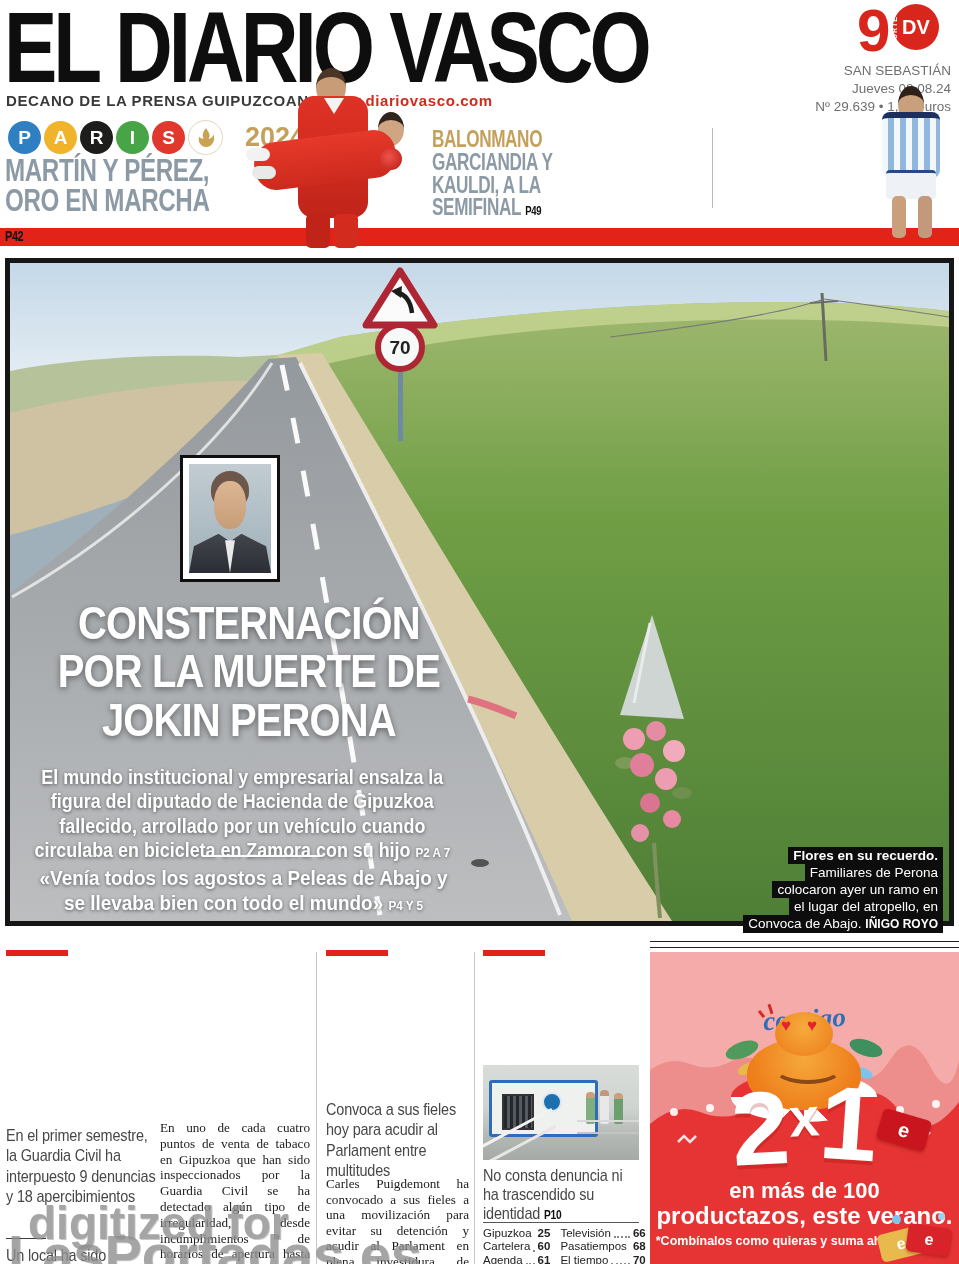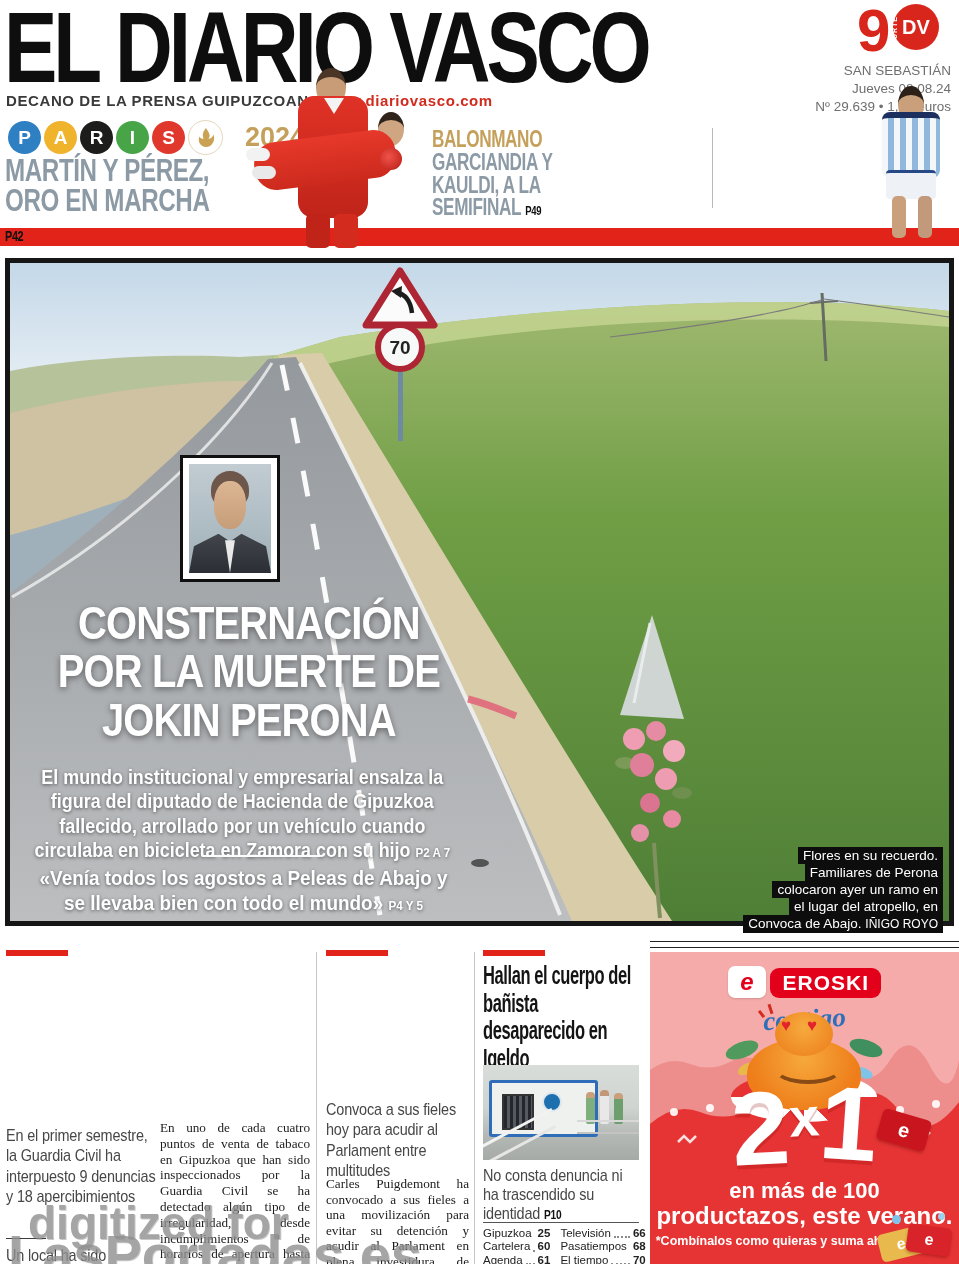--- a/index.html
+++ b/index.html
@@ -24,21 +24,21 @@
 
   
   .photo-frame{border:5px solid #161616;box-sizing:border-box;background:#9fb0ba}
   .big-headline{color:#fff;font-weight:800;text-align:center;line-height:1.03;letter-spacing:-1px;
                 text-shadow:0 2px 7px rgba(0,0,0,.45)}
   .deck{color:#fff;font-weight:600;text-align:center;text-shadow:0 1px 4px rgba(0,0,0,.55)}
   .quotetxt{color:#fff;font-weight:700;text-align:center;text-shadow:0 1px 4px rgba(0,0,0,.55)}
   .wdiv{height:2px;background:#fff;opacity:.95}
   .cap-line{text-align:right;line-height:16px}
   .cap-line>span{background:#0d0d0d;color:#fff;font-size:13.5px;padding:1px 5px;display:inline-block;line-height:15px}
-  .capb{font-weight:400}
+  .capb{font-weight:700}
 
   
   .redbar{background:#e2231a;height:6px;width:62px}
   .col-h{font-weight:800;color:#141414;letter-spacing:-.6px;line-height:1.06}
   .subhead{color:#474747;letter-spacing:-.2px;line-height:1.2;font-weight:400}
   .serif{font-family:"Liberation Serif",serif;color:#1c1c1c;text-align:justify}
   .vdiv{width:1px;background:#c6c6c6}
   .hline{height:1px;background:#3d3d3d}
   .idx-row{display:flex;align-items:flex-end;font-size:11.5px;color:#222;line-height:13.4px}
   .idx-dots{flex:1;border-bottom:2px dotted #8a8a8a;margin:0 3px 2px}
@@ -248,23 +248,20 @@
   <div class="abs redbar" style="left:326px;top:950px"></div>
   <div class="abs subhead sx" style="left:326px;top:1100px;font-size:17px;width:172px;transform:scaleX(.85)">Convoca a sus fieles hoy para acudir al Parlament entre multitudes</div>
   <div class="abs serif" style="left:326px;top:1176px;width:143px;font-size:13.2px;line-height:15.5px">
     <span>Carles Puigdemont ha convocado a sus fieles a una movilización para evitar su detención y acudir al Parlament en plena investidura de Salvador Illa.</span>
     
   </div>
 
   <div class="abs vdiv" style="left:474px;top:952px;height:312px"></div>
 
   <div class="abs redbar" style="left:483px;top:950px"></div>
-  <div class="abs" style="left:483px;top:962px">
-    <span class="col-h sx" style="font-size:25px;width:236px;transform:scaleX(.66);line-height:1.1">Hallan el cuerpo del bañista desaparecido en Igeldo</span>
-  </div>
 
   <div class="abs" style="left:483px;top:1065px;width:156px;height:95px;background:linear-gradient(180deg,#d9ddda 0%,#cfd4d0 45%,#b4b8b4 75%,#a6aaa6 100%);overflow:hidden">
     <div class="abs" style="left:4%;top:16%;width:66%;height:54%;background:#eef1ee;border:3px solid #2f6db8;border-radius:3px"></div>
     <div class="abs" style="left:12%;top:30%;width:18%;height:34%;background:repeating-linear-gradient(90deg,#23262a 0 3px,#555a60 3px 6px);border:2px solid #333"></div>
     <div class="abs" style="left:38%;top:28%;width:16px;height:16px;border-radius:50%;background:#1d6fae;border:2px solid #dce6ee"></div>
     <div class="abs" style="left:66%;top:28%;width:9px;height:26px;background:#7fae7f;border-radius:4px 4px 2px 2px;border-top:6px solid #caa07c"></div>
     <div class="abs" style="left:75%;top:26%;width:9px;height:28px;background:#e8e8e8;border-radius:4px 4px 2px 2px;border-top:6px solid #c29878"></div>
     <div class="abs" style="left:84%;top:29%;width:9px;height:25px;background:#6d9e6d;border-radius:4px 4px 2px 2px;border-top:6px solid #caa07c"></div>
     <div class="abs" style="left:60%;top:58%;width:40%;height:2px;background:#d8d8d8"></div>
     <div class="abs" style="left:60%;top:70%;width:40%;height:2px;background:#c4c4c4"></div>
@@ -320,24 +317,20 @@
       <path d="M0,118 Q20,104 40,112 T80,110 T120,114 T160,108 T200,114 T240,108 T280,114 T309,108 L309,312 L0,312 Z" fill="#ee8e8c"></path>
       <path d="M0,172 Q25,150 50,160 T100,158 T150,162 T200,152 T250,160 T309,150 L309,312 L0,312 Z" fill="#e63434"></path>
       <circle cx="24" cy="160" r="4" fill="#ffffff" opacity=".9"></circle>
         <circle cx="60" cy="156" r="4" fill="#ffffff" opacity=".9"></circle>
       <circle cx="250" cy="158" r="4" fill="#ffffff" opacity=".9"></circle>
         <circle cx="286" cy="152" r="4" fill="#ffffff" opacity=".9"></circle>
       <path d="M28,190 l6,-6 l6,6 l6,-6" stroke="#fff" stroke-width="2.5" fill="none" opacity=".85"></path>
       <path d="M262,186 l6,-6 l6,6 l6,-6" stroke="#fff" stroke-width="2.5" fill="none" opacity=".85"></path>
     </svg>
 
-    <div class="abs" style="left:0;top:14px;width:100%;text-align:center">
-      <span class="eroski-tile">e</span>
-      <span class="eroski-pill">EROSKI</span>
-    </div>
     <div class="abs" style="left:0;top:52px;width:100%;text-align:center;color:#2e6fb8;font-size:27px;font-style:italic;font-weight:700;font-family:'Liberation Serif',serif;transform:rotate(-3deg)">contigo</div>
 
     <div class="abs" style="left:79px;top:72px;width:150px;height:92px">
       <div class="abs" style="left:-4px;top:18px;width:34px;height:16px;border-radius:50%;background:#4f9a5c;transform:rotate(-20deg)"></div>
       <div class="abs" style="left:120px;top:16px;width:34px;height:16px;border-radius:50%;background:#3f8f5f;transform:rotate(18deg)"></div>
       <div class="abs" style="left:8px;top:40px;width:18px;height:10px;border-radius:50%;background:#e8b84b;transform:rotate(-30deg)"></div>
       <div class="abs" style="left:126px;top:44px;width:18px;height:10px;border-radius:50%;background:#7fc4e8;transform:rotate(24deg)"></div>
       <div class="abs" style="left:2px;top:48px;width:146px;height:50px;border-radius:50%;background:conic-gradient(#e63232 0 45deg,#fff 45deg 90deg,#e63232 90deg 135deg,#fff 135deg 180deg,#e63232 180deg 225deg,#fff 225deg 270deg,#e63232 270deg 315deg,#fff 315deg 360deg)"></div>
       <div class="abs" style="left:18px;top:14px;width:114px;height:72px;border-radius:50% 50% 46% 46%;background:radial-gradient(circle at 50% 28%,#f6a93b,#ee7d1a 72%)"></div>
       <div class="abs" style="left:46px;top:-12px;width:58px;height:44px;border-radius:50%;background:radial-gradient(circle at 50% 35%,#f6ab3e,#ef8722 75%)"></div>

